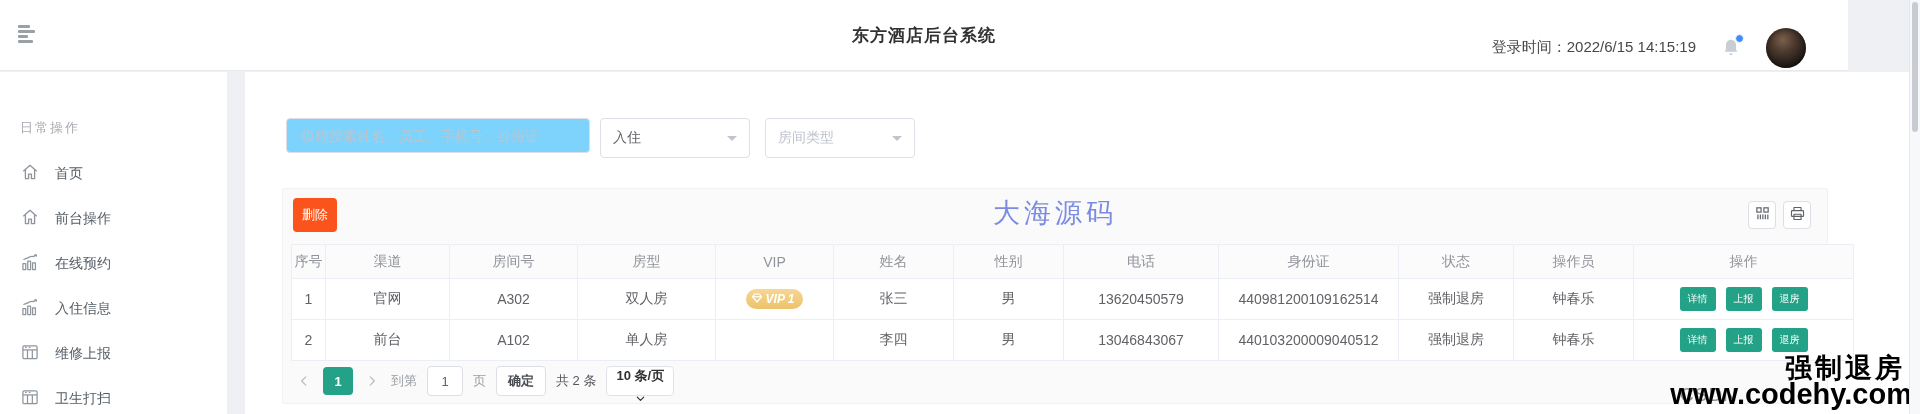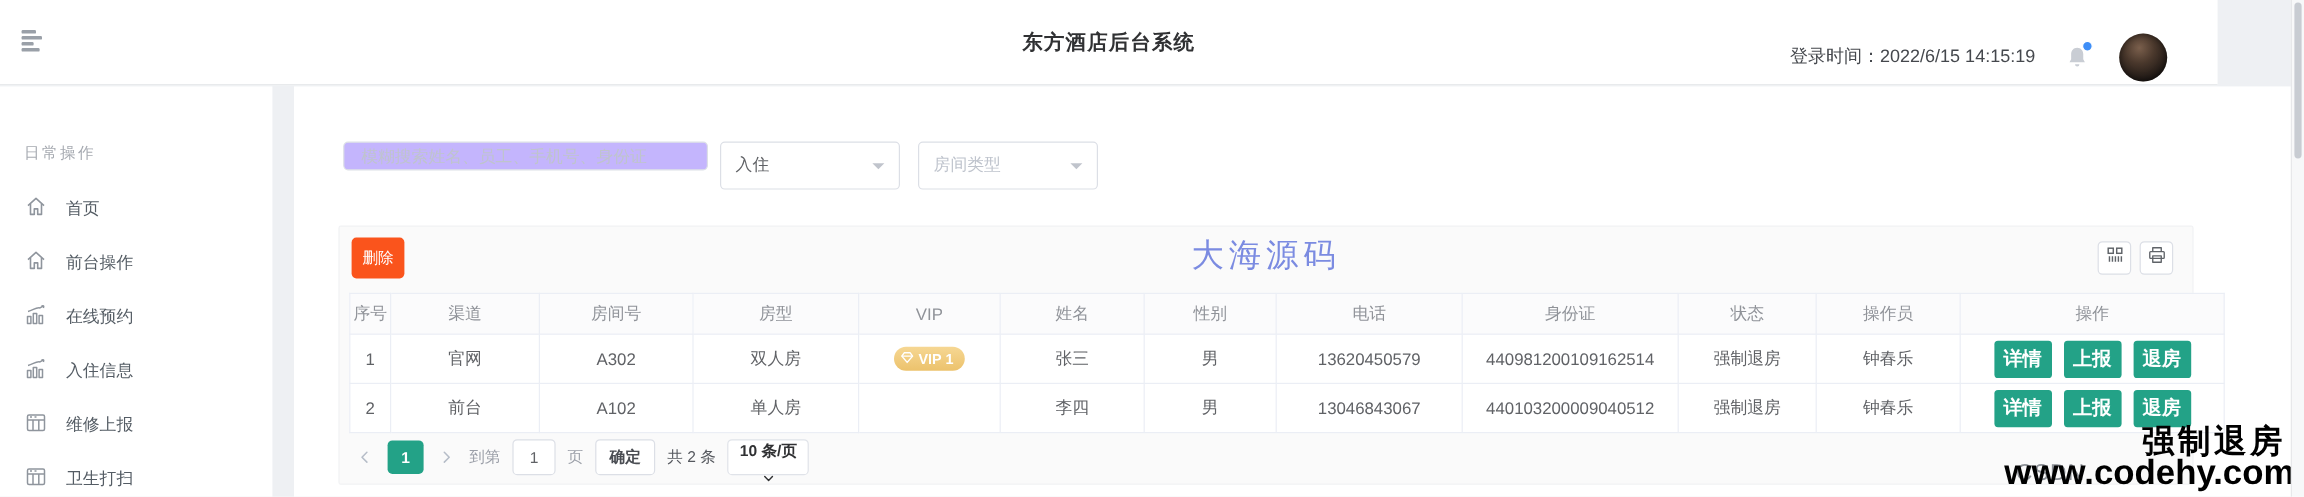--- a/index.html
+++ b/index.html
@@ -30,23 +30,23 @@
   
   .sidebar { position:absolute; left:0; top:72px; width:227px; height:342px; background:#fff; }
   .side-section { padding:47px 0 14px 20px; font-size:13px; color:#a6aab1; letter-spacing:2px; }
   .side-item { height:45px; display:flex; align-items:center; padding-left:20px; gap:15px;
                cursor:pointer; color:#545c64; font-size:14px; }
   .side-item svg { flex:0 0 auto; }
 
   
   .main { position:absolute; left:245px; top:72px; width:1675px; height:342px; background:#fff; }
 
-  .search-input { position:absolute; left:286px; top:118px; width:304px; height:24px;
+  .search-input { position:absolute; left:286px; top:118px; width:304px; height:35px;
                   border:1px solid #dcdfe6; border-radius:4px; padding:0 14px; font-size:14px;
-                  color:#606266; outline:none; background:#c4b5fd;
+                  color:#606266; outline:none; background:#7dd3fc;
                   font-family:"Liberation Sans","DejaVu Sans",sans-serif; }
   .search-input::placeholder { color:#bfc4cd; }
   .select-box { position:absolute; top:118px; height:40px; width:150px; border:1px solid #dcdfe6;
                 border-radius:4px; background:#fff; display:flex; align-items:center;
                 padding:0 12px; font-size:14px; cursor:pointer; justify-content:space-between; }
   .select-box .val { color:#606266; }
   .select-box .ph { color:#bfc4cd; }
   .caret { width:0; height:0; border:5px solid transparent; border-top-color:#c0c4cc; margin-top:5px; }
 
   
@@ -63,23 +63,23 @@
 
   
   table.grid { position:absolute; left:8px; top:55px; width:1562px; border-collapse:collapse;
                background:#fff; table-layout:fixed; }
   table.grid th, table.grid td { border:1px solid #ebeef5; text-align:center; font-weight:400;
                overflow:hidden; white-space:nowrap; }
   table.grid th { height:34px; font-size:14px; color:#909399; background:#fbfbfc; }
   table.grid td { height:41px; font-size:14px; color:#606266; }
   .vip-badge { display:inline-flex; align-items:center; gap:3px; height:20px; padding:0 9px 0 5px;
                border-radius:10px; background:linear-gradient(180deg,#f6d793,#ecc26c);
-               color:#fff; font-size:12px; font-weight:700; }
+               color:#fff; font-size:12px; font-weight:700; font-style:italic; }
   .act-btn { display:inline-block; padding:5px 8px; margin:0 5px; background:#23a287; color:#fff;
-             font-size:16px; border:none; border-radius:3px; cursor:pointer; font-family:inherit;font-weight:bold; }
+             font-size:10px; border:none; border-radius:3px; cursor:pointer; font-family:inherit; }
 
   
   .pager { position:absolute; left:12px; top:177px; height:30px; display:flex; align-items:center;
            gap:10px; font-size:13px; }
   .pg-chev { width:18px; height:28px; display:flex; align-items:center; justify-content:center; cursor:pointer; }
   .pg-cur { width:30px; height:28px; background:#23a287; border-radius:4px; color:#fff;
             display:flex; align-items:center; justify-content:center; font-weight:700; cursor:pointer; }
   .pg-dim { color:#9b9fa8; }
   .pg-input { width:36px; height:30px; border:1px solid #dcdfe6; border-radius:4px; text-align:center;
               font-size:13px; color:#606266; outline:none; font-family:inherit; }

